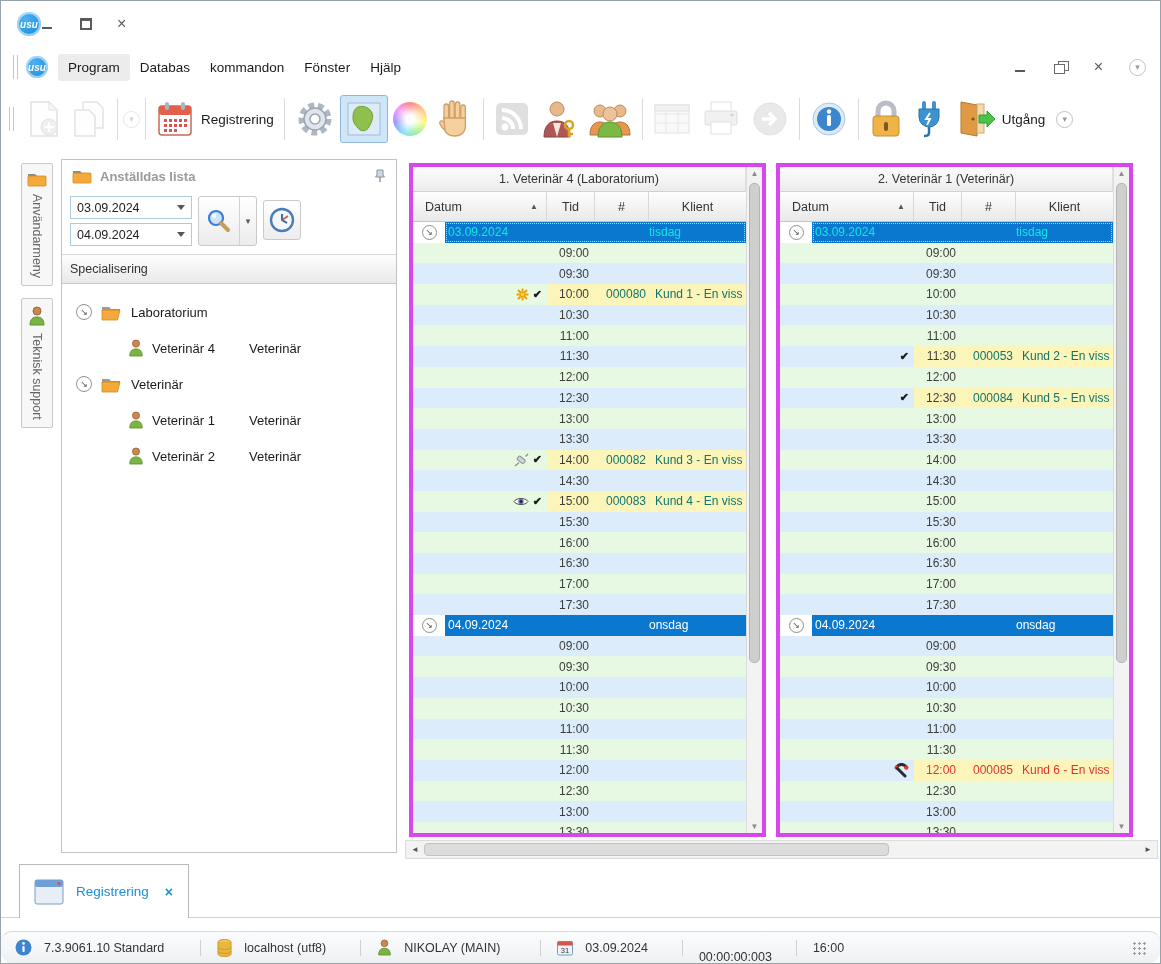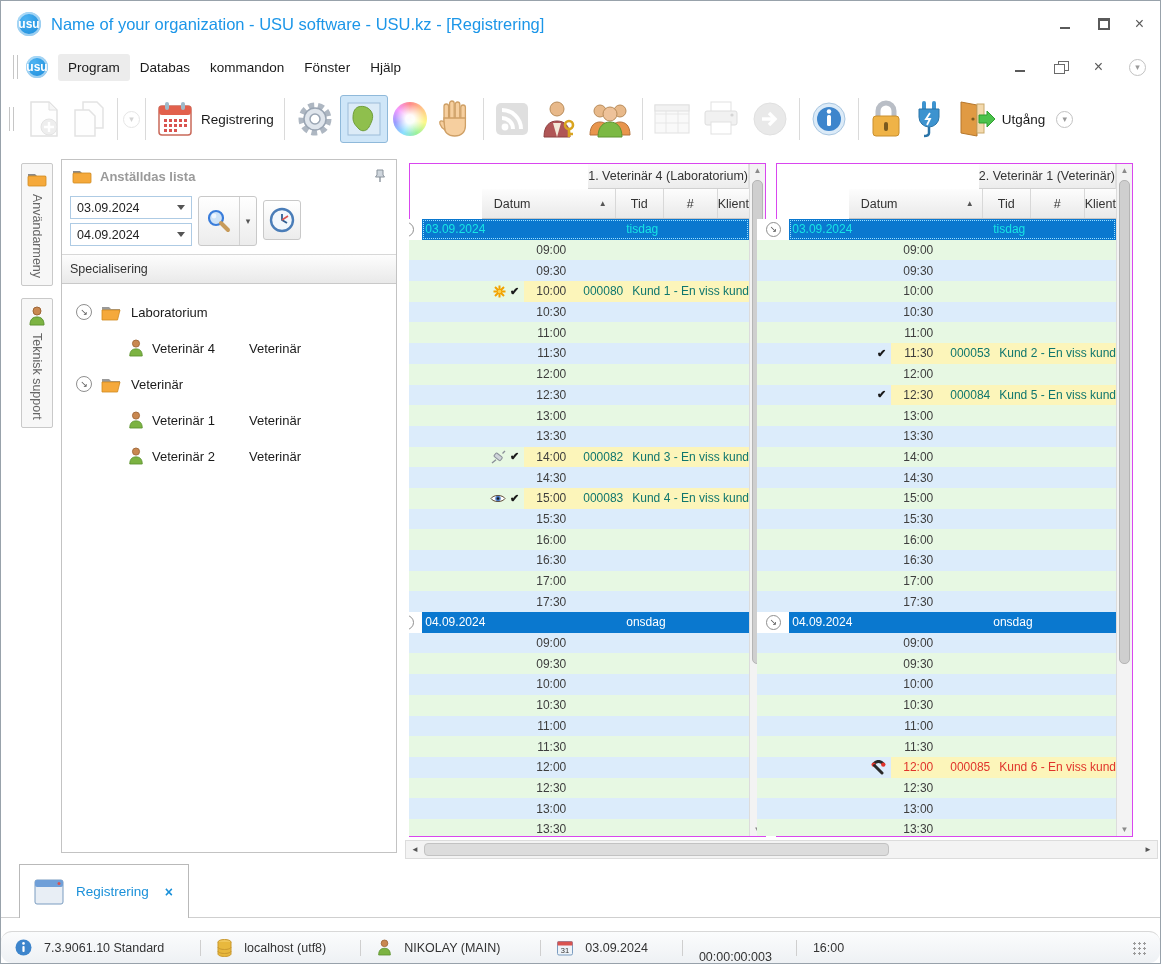--- a/index.html
+++ b/index.html
@@ -3,21 +3,21 @@
 <meta charset="utf-8">
 <style>
   html,body{margin:0;padding:0;background:#e9e9e9;}
   body{width:1161px;height:964px;position:relative;font-family:"Liberation Sans",sans-serif;-webkit-font-smoothing:antialiased;}
   .window{position:absolute;inset:0;background:#fff;border:1px solid #98a2ab;box-sizing:border-box;overflow:hidden;}
   *{box-sizing:border-box;}
 
   
   .titlebar{height:46px;display:flex;align-items:center;padding:0 16px;}
   .logo{width:24px;height:24px;border-radius:50%;background:radial-gradient(circle at 35% 30%,#4db3f2,#1487d8);color:#fff;
-        display:flex;align-items:center;justify-content:center;font-size:12px;font-weight:bold;flex:0 0 auto;
+        display:flex;align-items:center;justify-content:center;font-size:10px;font-style:italic;font-weight:bold;flex:0 0 auto;
         box-shadow:inset 0 0 0 2px rgba(255,255,255,.55);text-align:center;}
   .title-text{color:#1c96e8;font-size:16.5px;margin-left:10px;flex:1;white-space:nowrap;overflow:hidden;}
   .winctl{display:flex;gap:24px;align-items:center;color:#4a4a4a;}
   .wc{width:14px;height:12px;position:relative;cursor:default;}
   .wc-min::after{content:"";position:absolute;left:1px;right:3px;bottom:1px;height:2px;background:#5a5a5a;}
   .wc-max::after{content:"";position:absolute;inset:0 1px 0 1px;border:2px solid #5a5a5a;border-top-width:3px;}
   .wc-close{font-size:16px;color:#5a5a5a;line-height:12px;width:auto;}
   .wc-restore::before{content:"";position:absolute;left:4px;top:0;width:9px;height:8px;border:1.5px solid #6a6a6a;}
   .wc-restore::after{content:"";position:absolute;left:0;top:3px;width:9px;height:8px;border:1.5px solid #6a6a6a;background:#fff;}
 
@@ -70,21 +70,21 @@
   .tree-row{display:flex;align-items:center;height:36px;}
   .tree-group{padding-left:14px;gap:9px;}
   .tree-child{padding-left:66px;gap:8px;}
   .tree-child .tname{width:89px;}
   .expander{width:16px;height:16px;border:1px solid #8f8f8f;border-radius:50%;color:#555;font-size:9px;
             display:flex;align-items:center;justify-content:center;background:#fff;flex:0 0 auto;}
 
   
   .schedule{position:absolute;left:404px;right:2px;top:8px;bottom:0;}
   .panels{position:absolute;top:4px;left:4px;right:0;bottom:22px;display:flex;gap:10px;overflow:hidden;}
-  .panel{width:357px;flex:0 0 auto;border:1px solid #d946ef;background:#fff;position:relative;display:flex;flex-direction:column;align-items:flex-end;}
+  .panel{width:357px;flex:0 0 auto;border:4px solid #d946ef;background:#fff;position:relative;display:flex;flex-direction:column;}
   .panel-title{height:25px;line-height:25px;text-align:center;font-size:12.5px;color:#333;margin-right:16px;
                background:linear-gradient(#fcfcfc,#ececec);border-bottom:1px solid #d0d0d0;border-right:1px solid #e0e0e0;}
   .panel-cols{display:flex;height:30px;margin-right:16px;background:linear-gradient(#fdfdfd,#e9e9e9);border-bottom:1px solid #c5c5c5;
               font-size:12.5px;color:#333;align-items:center;}
   .pc{height:100%;display:flex;align-items:center;border-right:1px solid #d8d8d8;}
   .pc-datum{width:134px;padding-left:12px;}
   .pc-datum .sort{margin-left:auto;margin-right:8px;font-size:8px;color:#555;}
   .pc-tid{width:48px;justify-content:center;}
   .pc-num{width:54px;justify-content:center;}
   .pc-klient{flex:1;justify-content:center;border-right:none;}
@@ -133,21 +133,20 @@
            background-image:radial-gradient(#9a9a9a 1px,transparent 1.3px);background-size:5px 5px;background-position:1px 1px;}
   .mono-gap{letter-spacing:0;margin-top:19px;}
 </style>
 </head>
 <body>
 
 <div class="window">
 
   <div class="titlebar">
     <div class="logo">usu</div>
-    <div class="title-text">Name of your organization - USU software - USU.kz - [Registrering]</div>
     <div class="winctl">
       <div class="wc wc-min"></div>
       <div class="wc wc-max"></div>
       <div class="wc wc-close">×</div>
     </div>
   </div>
 
   <div class="menubar">
     <div class="grip"></div>
     <div class="logo">usu</div>

